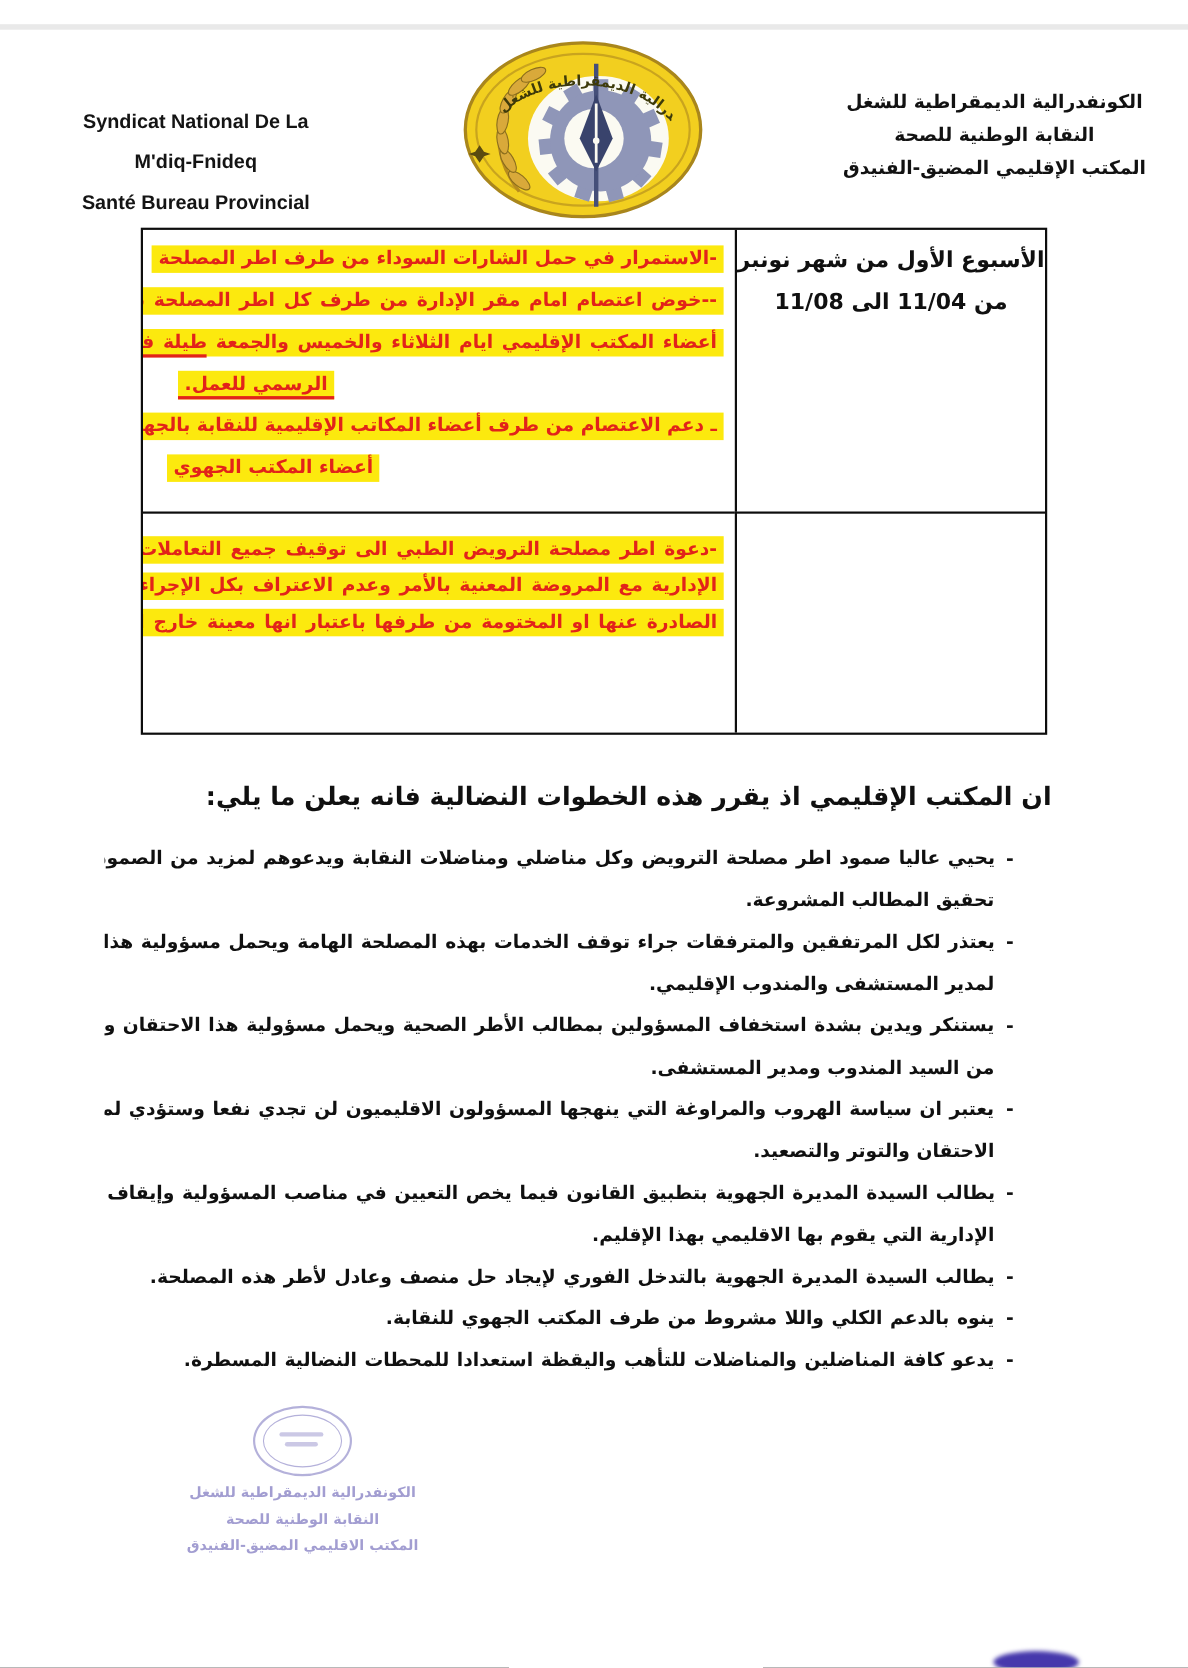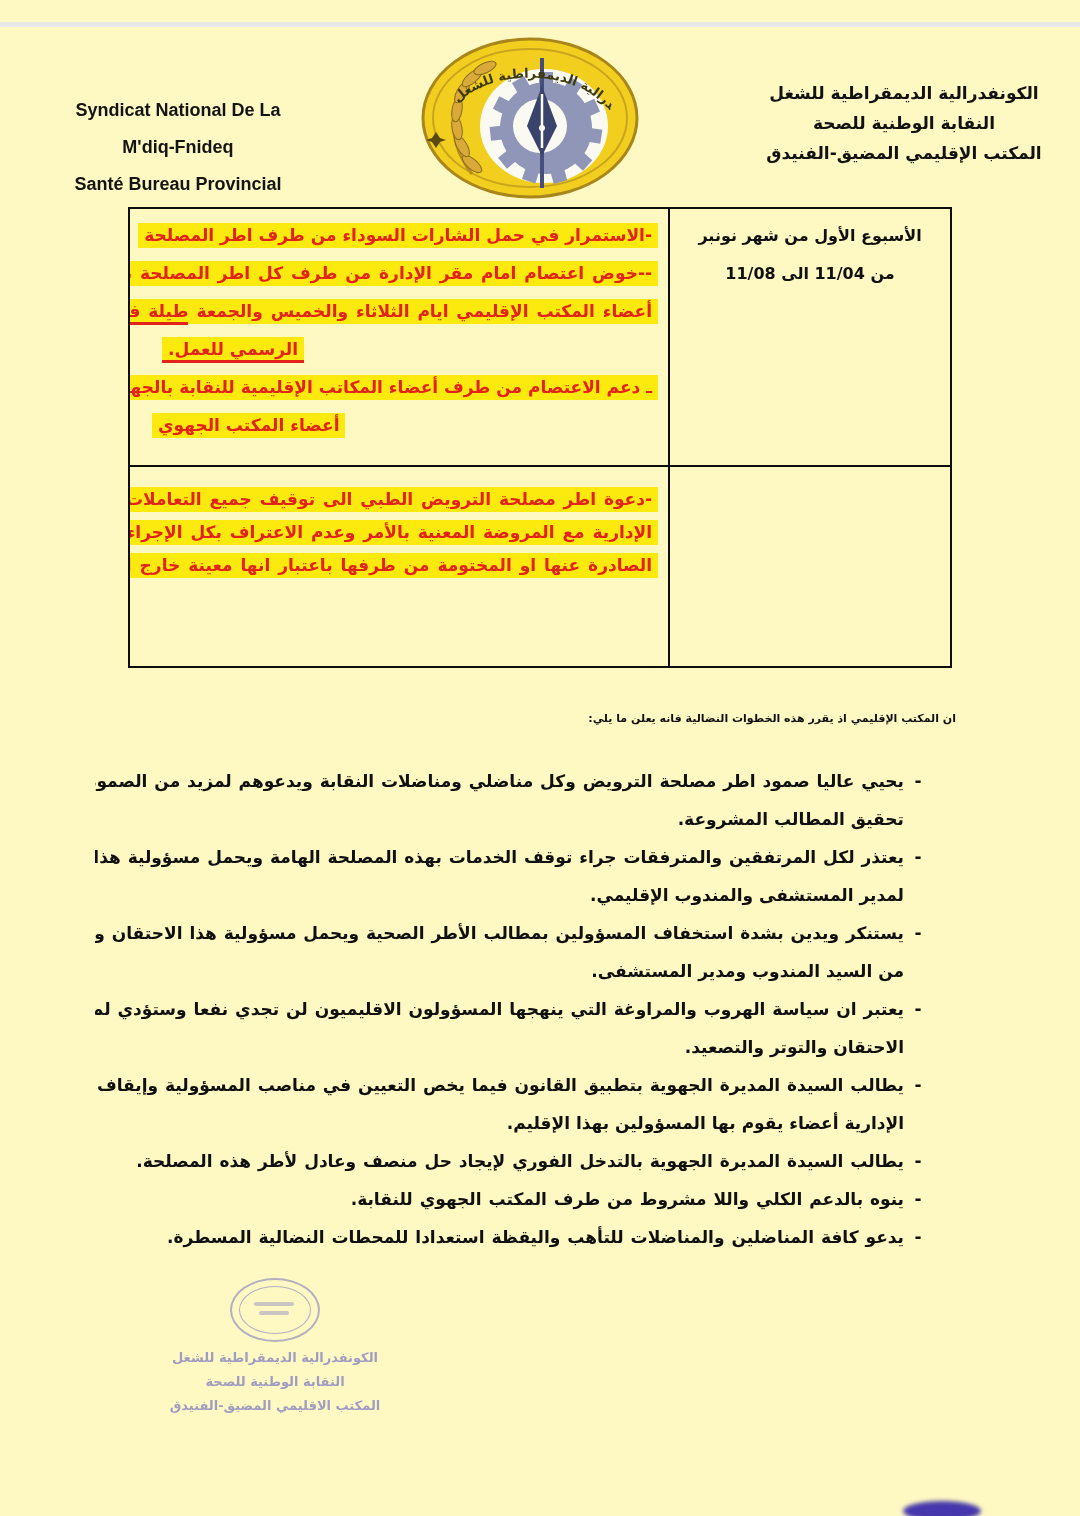--- a/index.html
+++ b/index.html
@@ -1,19 +1,19 @@
 <!DOCTYPE html>
 <html style="--highlight: #fce90e; --red: #e2231a; --ink: #141414; --stamp: #837dc2; --gold: #f2cf1f;"><head>
 <meta charset="utf-8">
 <style>
   html,body{margin:0;padding:0;background:#888;}
   .page{
     position:relative;
     width:1080px;height:1516px;
-    background:#fef9c3;
+    background:#ffffff;
     overflow:hidden;
     font-family:"DejaVu Sans",sans-serif;
     color:var(--ink);
   }
   
   .scan-band{position:absolute;top:22px;left:0;width:1080px;height:5px;background:#e9e9e9;}
 
   
   .org-fr{
     position:absolute;left:56px;top:92px;width:244px;
@@ -30,39 +30,39 @@
 
   
   .atable{
     position:absolute;left:128px;top:207px;width:820px;height:457px;
     border:2px solid #0d0d0d;
     display:grid;grid-template-columns:1fr 282px;grid-template-rows:256px 1fr;
     direction:ltr;
   }
   .cell{overflow:hidden;}
   .cell-period{border-left:2px solid #0d0d0d;padding-top:8px;
-    direction:rtl;text-align:center;font-weight:bold;font-size:16px;line-height:38px;color:#101010;}
+    direction:rtl;text-align:center;font-weight:bold;font-size:20px;line-height:38px;color:#101010;}
   .cell-period2{border-left:2px solid #0d0d0d;border-top:2px solid #0d0d0d;}
   .cell-act1{padding:7px 10px 0 8px;direction:rtl;}
   .cell-act2{border-top:2px solid #0d0d0d;padding:16px 10px 0 8px;direction:rtl;}
 
   .aline{line-height:38px;white-space:nowrap;font-weight:bold;font-size:17px;}
   .pline{line-height:33px;white-space:nowrap;font-weight:bold;font-size:17px;}
   .al-r{text-align:right;}
   .al-l{text-align:left;padding-left:24px;}
   .ind-l{padding-left:14px;}
   .stretch{word-spacing:2px;}
   .hl{background:var(--highlight);color:var(--red);padding:2px 6px 3px 6px;}
   .ul{border-bottom:3px solid var(--red);padding-bottom:1px;}
   .gap-top{margin-top:24px;}
 
   
   .intro{
     position:absolute;top:712px;right:124px;
-    direction:rtl;font-weight:bold;font-size:11px;color:#101010;
+    direction:rtl;font-weight:bold;font-size:23px;color:#101010;
   }
   .bullets{
     position:absolute;top:762px;left:95px;right:148px;
     direction:rtl;font-weight:bold;font-size:17px;color:#101010;
   }
   .bullet{display:flex;}
   .bullet .mark{width:28px;text-align:center;line-height:38px;flex:0 0 28px;}
   .bullet .btxt{flex:1;min-width:0;}
   .bline{line-height:38px;white-space:nowrap;overflow:hidden;}
   .bline.first{text-align:right;word-spacing:1px;}
@@ -221,21 +221,21 @@
       <div class="btxt">
         <div class="bline first">يعتبر ان سياسة الهروب والمراوغة التي ينهجها المسؤولون الاقليميون لن تجدي نفعا وستؤدي لمزيد من</div>
         <div class="bline cont">الاحتقان والتوتر والتصعيد.</div>
       </div>
     </div>
 
     <div class="bullet">
       <span class="mark">-</span>
       <div class="btxt">
         <div class="bline first">يطالب السيدة المديرة الجهوية بتطبيق القانون فيما يخص التعيين في مناصب المسؤولية وإيقاف المهازل</div>
-        <div class="bline cont">الإدارية أعضاء يقوم بها المسؤولين بهذا الإقليم.</div>
+        <div class="bline cont">الإدارية التي يقوم بها الاقليمي بهذا الإقليم.</div>
       </div>
     </div>
 
     <div class="bullet">
       <span class="mark">-</span>
       <div class="btxt">
         <div class="bline first">يطالب السيدة المديرة الجهوية بالتدخل الفوري لإيجاد حل منصف وعادل لأطر هذه المصلحة.</div>
       </div>
     </div>
 

